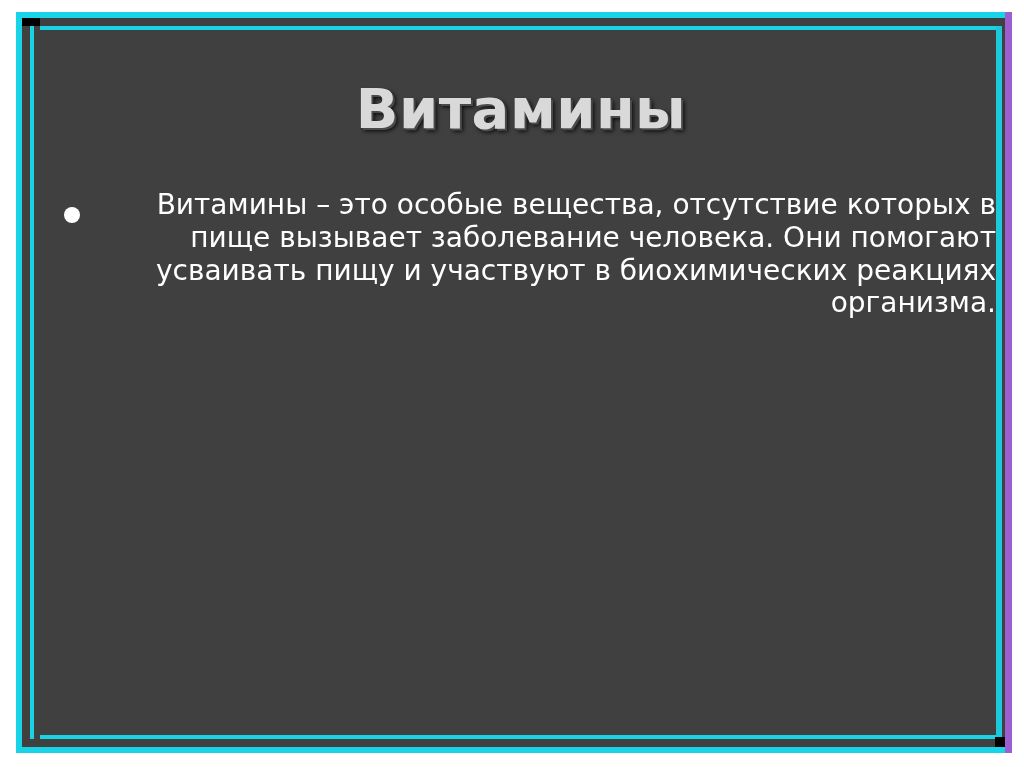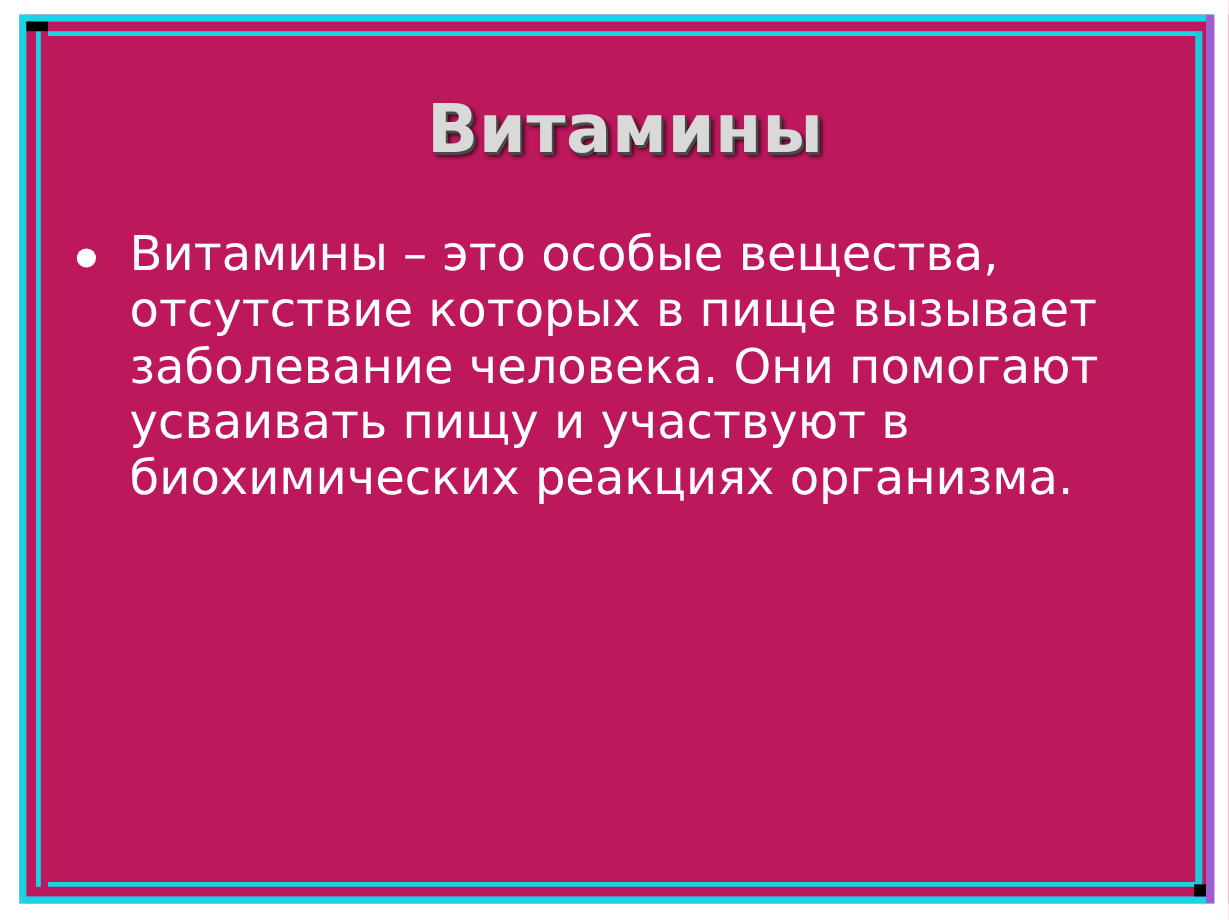--- a/index.html
+++ b/index.html
@@ -12,21 +12,21 @@
     height: 767px;
     overflow: hidden;
     font-family: "Liberation Sans", sans-serif;
   }
 
   
   .slide {
     position: relative;
     width: 1024px;
     height: 767px;
-    background: #be185d;
+    background: #404040;
     box-sizing: border-box;
     overflow: hidden;
   }
 
   
   .page-margin-top,
   .page-margin-bottom,
   .page-margin-left,
   .page-margin-right {
     position: absolute;
@@ -120,24 +120,24 @@
     list-style: none;
     margin: 0;
     padding: 0;
     margin-top: 48px;
   }
 
   .bullet-item {
     position: relative;
     padding-left: 62px;
     color: #ffffff;
-    font-size: 40px;
+    font-size: 28px;
     line-height: 1.17;
     font-family: "DejaVu Sans", sans-serif;
-    text-align: left;
+    text-align: right;
   }
 
   .bullet-marker {
     position: absolute;
     left: 18px;
     top: 18px;
     width: 16px;
     height: 16px;
     border-radius: 50%;
     background: #ffffff;

